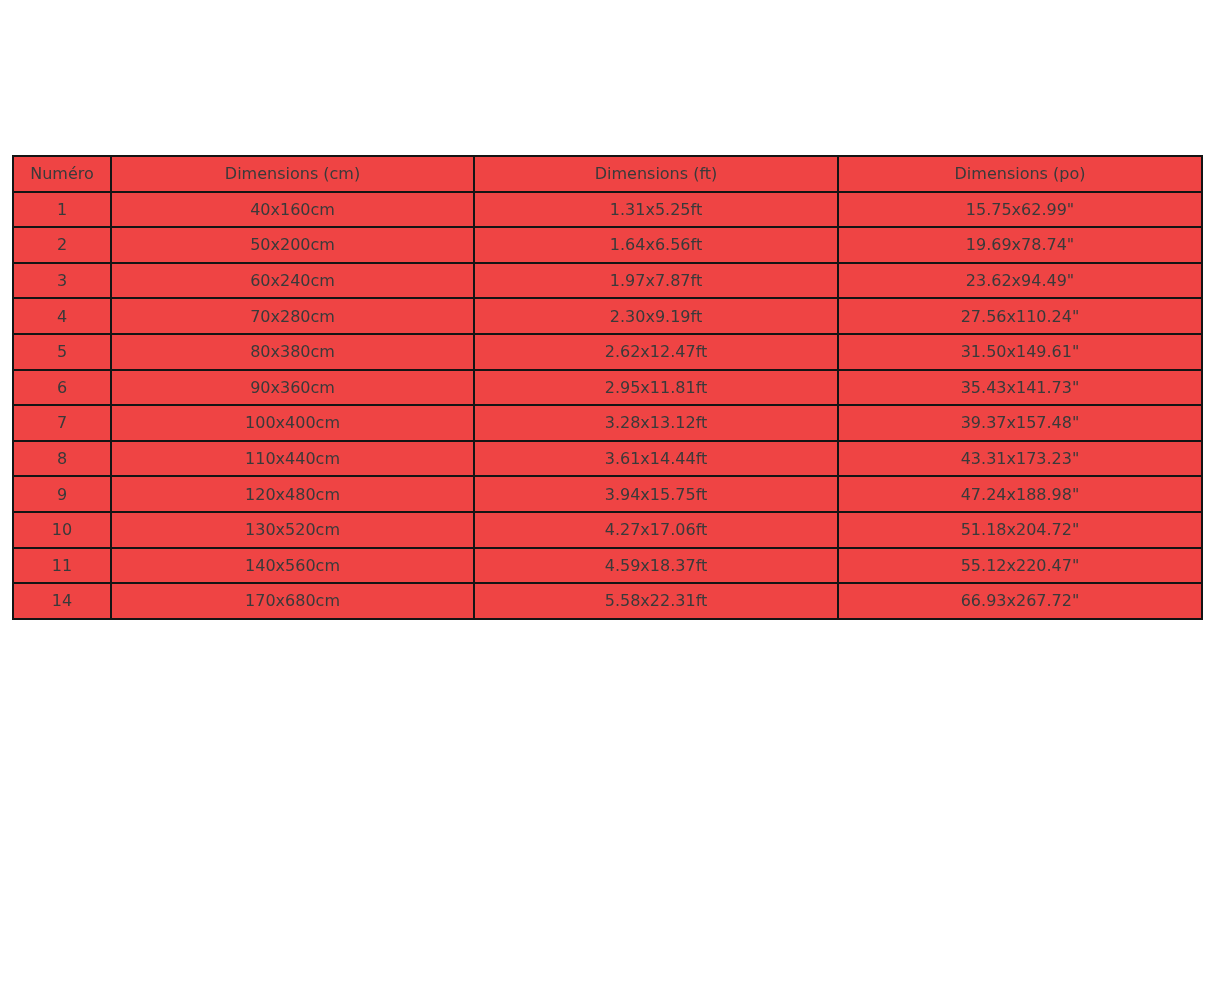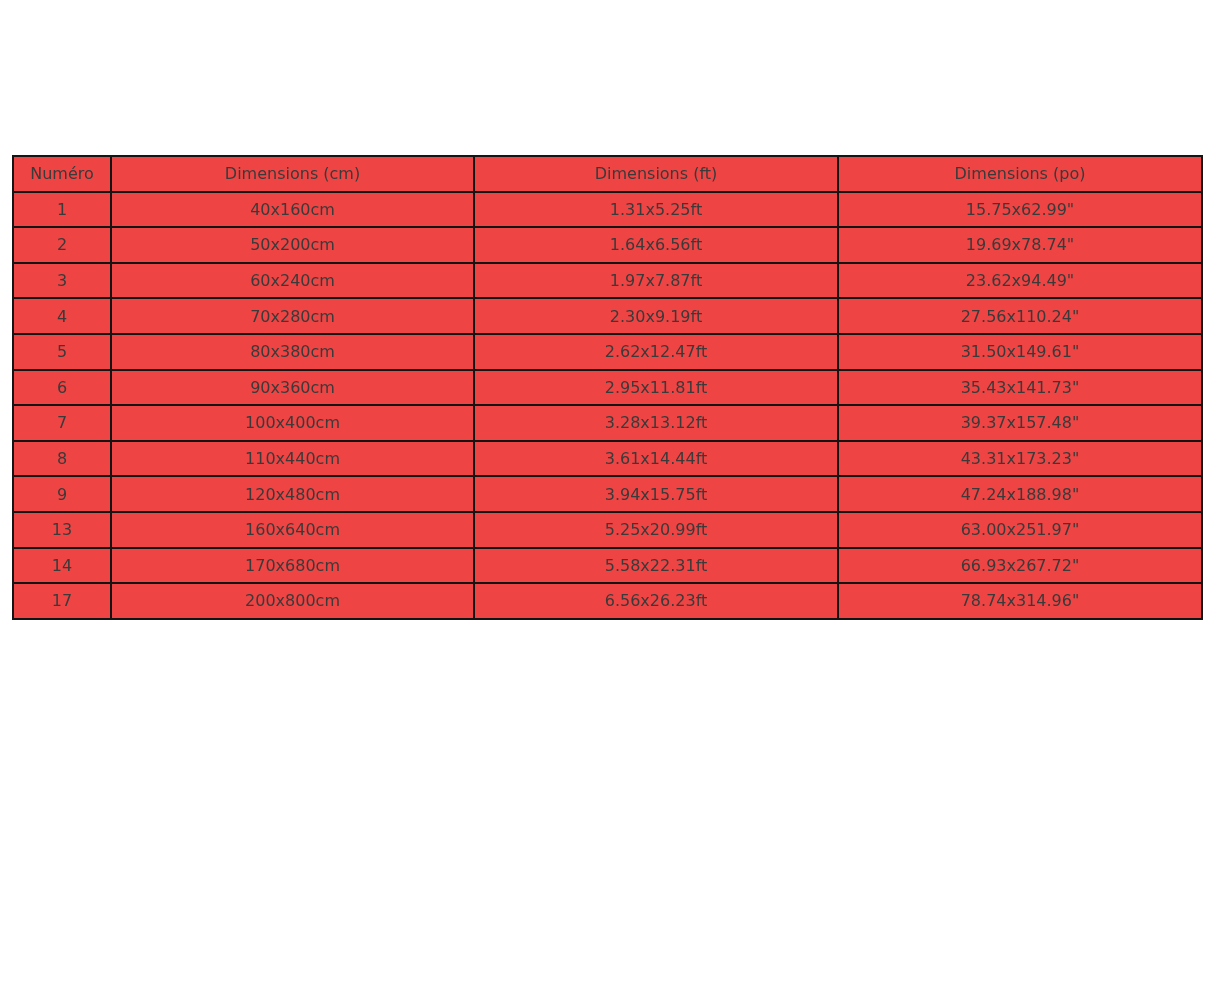--- a/index.html
+++ b/index.html
@@ -110,32 +110,32 @@
           <td>3.61x14.44ft</td>
           <td>43.31x173.23"</td>
         </tr>
         <tr>
           <td>9</td>
           <td>120x480cm</td>
           <td>3.94x15.75ft</td>
           <td>47.24x188.98"</td>
         </tr>
         <tr>
-          <td>13</td>
-          <td>160x640cm</td>
-          <td>5.25x20.99ft</td>
-          <td>63.00x251.97"</td>
+          <td>10</td>
+          <td>130x520cm</td>
+          <td>4.27x17.06ft</td>
+          <td>51.18x204.72"</td>
+        </tr>
+        <tr>
+          <td>11</td>
+          <td>140x560cm</td>
+          <td>4.59x18.37ft</td>
+          <td>55.12x220.47"</td>
         </tr>
         <tr>
           <td>14</td>
           <td>170x680cm</td>
           <td>5.58x22.31ft</td>
           <td>66.93x267.72"</td>
         </tr>
-        <tr>
-          <td>17</td>
-          <td>200x800cm</td>
-          <td>6.56x26.23ft</td>
-          <td>78.74x314.96"</td>
-        </tr>
       </tbody>
   </table>
 </div>
 
 </body></html>

